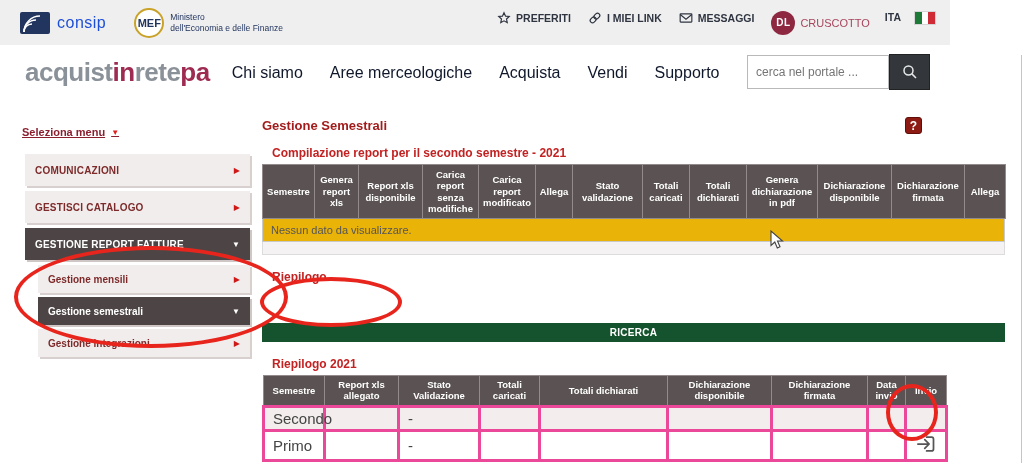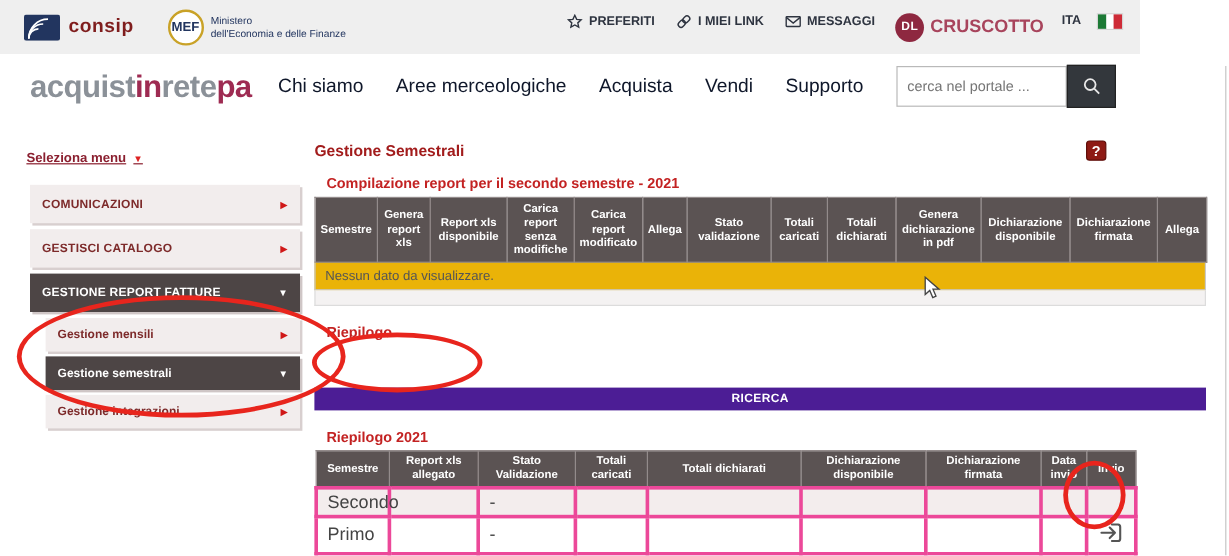--- a/index.html
+++ b/index.html
@@ -4,34 +4,34 @@
 <style>
   * { margin:0; padding:0; box-sizing:border-box; }
   html,body { width:1024px; height:463px; overflow:hidden; background:#fff;
               font-family:"Liberation Sans","DejaVu Sans",sans-serif; }
   body { position:relative; }
 
   
   .topbar { width:950px; height:45px; background:#efefef; display:flex; align-items:center;
             padding:0 14px 0 20px; }
   .consip-logo { display:flex; align-items:center; gap:7px; cursor:pointer; }
-  .consip-text { font-size:16px; font-weight:bold; color:#7f1d1d; letter-spacing:.5px; }
+  .consip-text { font-size:16px; font-weight:normal; color:#1d4ed8; letter-spacing:.5px; }
   .mef-logo { display:flex; align-items:center; gap:6px; margin-left:28px; cursor:pointer; }
   .mef-circle { width:30px; height:30px; border-radius:50%; border:2px solid #c9a227;
                 color:#22355f; font-size:11px; font-weight:bold; display:flex;
                 align-items:center; justify-content:center; background:#fff; }
   .mef-text { font-size:8.5px; color:#22355f; line-height:1.25; }
   .topbar-right { margin-left:auto; display:flex; align-items:flex-start; gap:9px; }
   .tb-link { display:flex; align-items:center; gap:5px; font-size:10.5px; font-weight:bold;
              color:#2e3440; cursor:pointer; margin-left:8px; }
   .tb-icon { width:14px; height:14px; display:inline-flex; }
   .avatar { width:24px; height:24px; border-radius:50%; background:#8e2840; color:#fff;
             font-size:10px; font-weight:bold; display:flex; align-items:center;
             justify-content:center; letter-spacing:.5px; }
-  .cruscotto { color:#a8445c; font-size:15px; font-weight:bold; }
+  .cruscotto { color:#a8445c; font-size:11px; font-weight:normal; }
   .lang { font-size:10.5px; font-weight:bold; color:#2e3440; margin-left:6px; }
   .flag { width:22px; height:14px; display:flex; border:1px solid #d5d5d5; margin-left:4px; }
   .flag div { flex:1; }
   .flag .g { background:#1d7a36; } .flag .w { background:#fff; } .flag .r { background:#ce2b37; }
 
   
   .mainnav { height:55px; display:flex; align-items:center; padding:0 94px 0 25px; background:#fff; }
   .brand { font-size:26px; font-weight:bold; letter-spacing:-.5px; cursor:pointer; }
   .seg-gray { color:#8b9198; } .seg-red { color:#9e2b52; }
   .navlinks { display:flex; gap:27px; margin-left:22px; }
@@ -77,21 +77,21 @@
   table.grid th { background:#5b5353; color:#fff; font-size:9.5px; font-weight:bold;
                   border:1px solid #938b8b; text-align:center; vertical-align:middle;
                   padding:3px 2px; line-height:1.2; }
   .t1 { width:743px; }
   .t1 th { height:54px; }
   .empty-row { width:743px; border:1px solid #c9c9c9; border-top:none; background:#eab308;
                font-size:11px; color:#555; padding:5px 8px; }
   .table-footer { width:743px; height:13px; background:#f4f2f2; border:1px solid #dcdcdc;
                   border-top:none; }
 
-  .ricerca-bar { width:743px; height:19px; background:#4c1d95; color:#fff; font-size:10px;
+  .ricerca-bar { width:743px; height:19px; background:#14532d; color:#fff; font-size:10px;
                  font-weight:bold; display:flex; align-items:center; justify-content:center;
                  letter-spacing:.3px;margin-top:39px; }
   .filter-row { width:743px; height:37px; border:1px solid #c9c9c9; border-top:none;
                 display:flex; align-items:center; padding:0 9px; background:#fff; }
   .filter-label { font-size:11px; color:#333; }
   .year-select { margin-left:6px; border:1px solid #999; border-radius:3px;
                  background:linear-gradient(#fdfdfd,#eee); font-size:11px; color:#222;
                  padding:2px 6px; display:inline-flex; align-items:center; gap:7px;
                  cursor:pointer; }
   .year-select .chev { font-size:8px; color:#444; }

